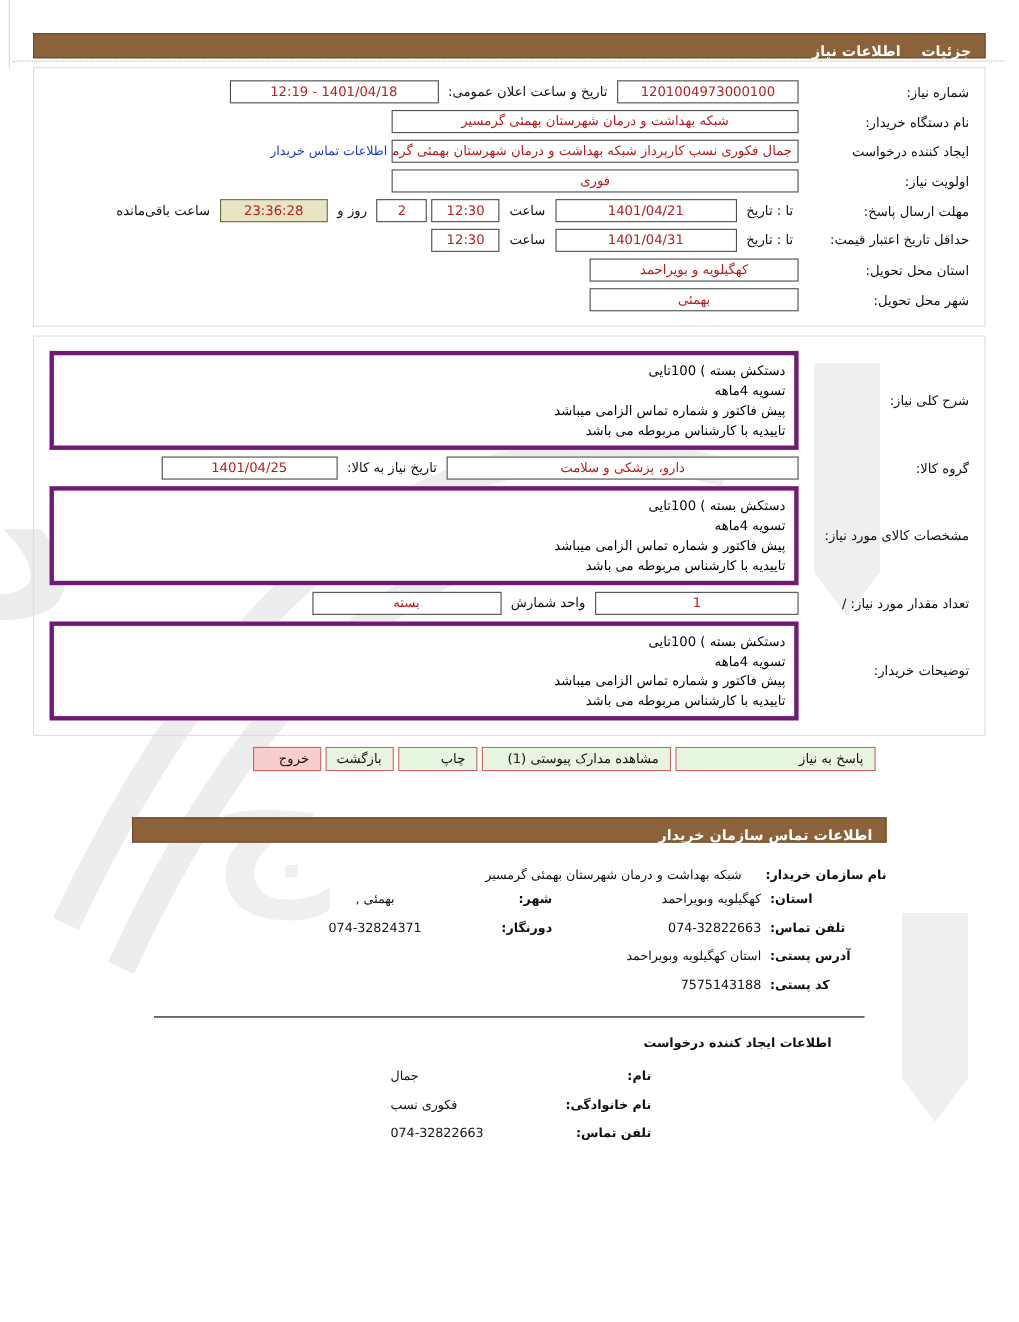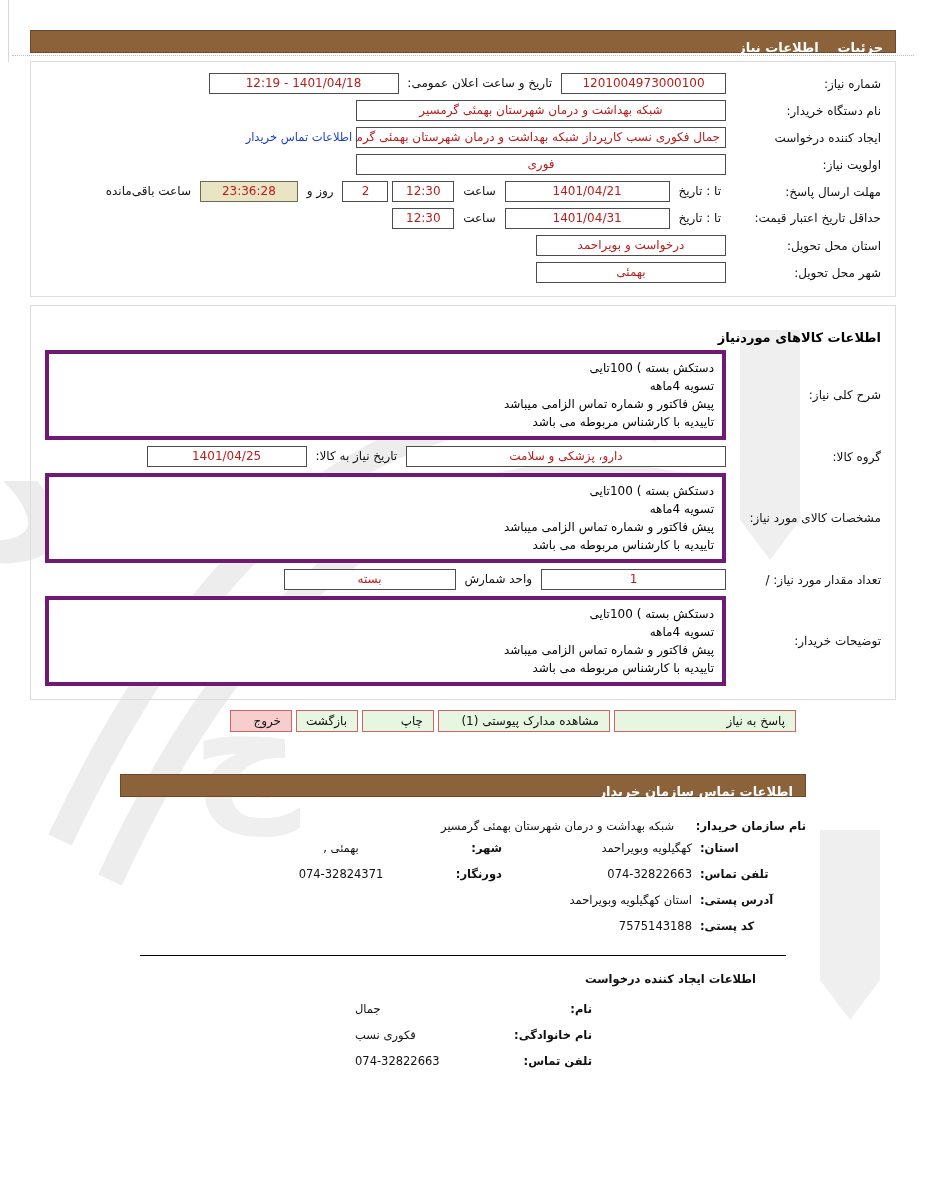--- a/index.html
+++ b/index.html
@@ -297,35 +297,34 @@
           <td>
             <span class="inline-lbl">تا : تاریخ</span>
             <span class="fld num">1401/04/31</span>
             <span class="inline-lbl">ساعت</span>
             <span class="fld sm">12:30</span>
           </td>
         </tr>
         <tr>
           <td class="lbl">استان محل تحویل:</td>
           <td>
-            <span class="fld med">درخواست و بویراحمد</span>
+            <span class="fld med">کهگیلویه و بویراحمد</span>
           </td>
         </tr>
         <tr>
           <td class="lbl">شهر محل تحویل:</td>
           <td>
             <span class="fld med">بهمئی</span>
           </td>
         </tr>
       </tbody>
         </table>
     </div>
 
     <div class="panel tight">
-      <div class="section-title">اطلاعات کالاهای موردنیاز</div>
       <table class="form">
         <tbody>
             <tr>
           <td class="lbl">شرح کلی نیاز:</td>
           <td>
             <span class="boxarea">دستکش بسته ) 100تایی
 تسویه 4ماهه
 پیش فاکتور و شماره تماس الزامی میباشد
 تاییدیه با کارشناس مربوطه می باشد</span>
           </td>

